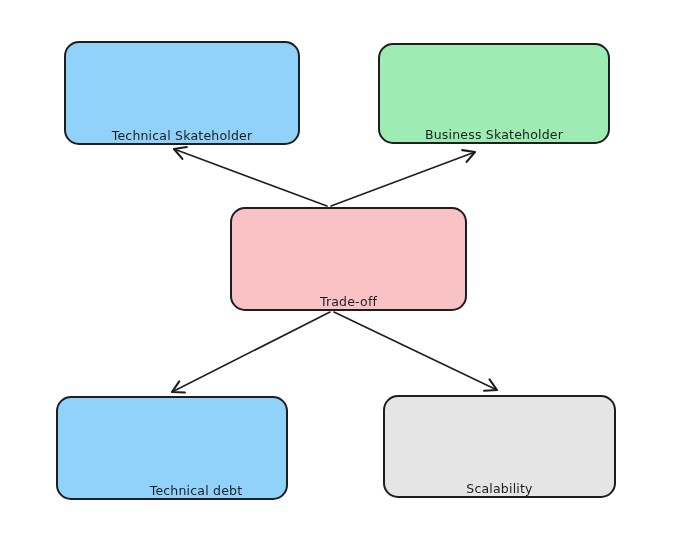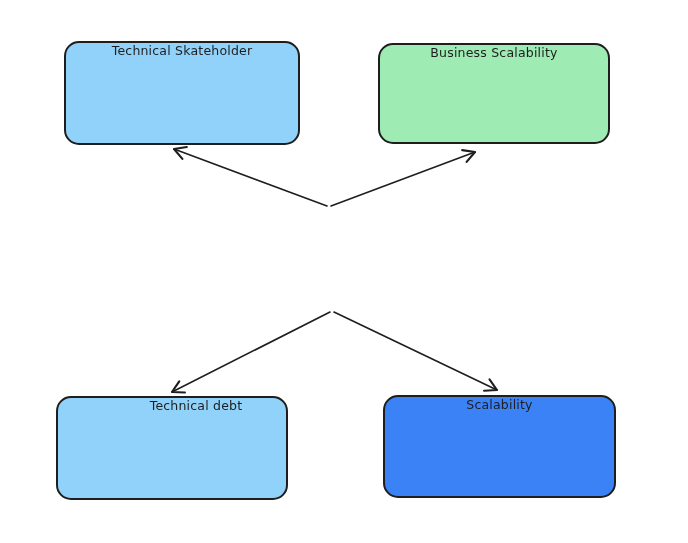--- a/index.html
+++ b/index.html
@@ -21,21 +21,21 @@
     top: 0;
     width: 688px;
     height: 543px;
     pointer-events: none;
   }
   .node {
     position: absolute;
     border: 2px solid #1e1e1e;
     border-radius: 15px;
     display: flex;
-    align-items: flex-start;
+    align-items: flex-end;
     justify-content: center;
     box-sizing: border-box;
     cursor: pointer;
   }
   .node-label {
     font-size: 12.5px;
     color: #1e1e1e;
     letter-spacing: 0.2px;
     white-space: nowrap;
     text-align: center;
@@ -61,25 +61,28 @@
     <path d="M 331 206 L 475 152" fill="none" stroke="#1e1e1e" stroke-width="1.6" stroke-linecap="round" marker-end="url(#arrowhead)"></path>
     <path d="M 330 312 L 172 392" fill="none" stroke="#1e1e1e" stroke-width="1.6" stroke-linecap="round" marker-end="url(#arrowhead)"></path>
     <path d="M 334 312 L 497 390" fill="none" stroke="#1e1e1e" stroke-width="1.6" stroke-linecap="round" marker-end="url(#arrowhead)"></path>
   </svg>
 
   <div class="node" id="node-technical-stakeholder" style="background-color: rgb(144, 210, 249);">
     <span class="node-label">Technical Skateholder</span>
   </div>
 
   <div class="node" id="node-business-stakeholder" style="background-color: rgb(158, 235, 180);">
-    <span class="node-label">Business Scalability</span>
+    <span class="node-label">Business Skateholder</span>
   </div>
 
+  <div class="node" id="node-trade-off" style="background-color: rgb(249, 195, 197);">
+    <span class="node-label">Trade-off</span>
+  </div>
 
   <div class="node" id="node-technical-debt" style="background-color: rgb(144, 210, 249);">
     <span class="node-label">Technical debt</span>
   </div>
 
-  <div class="node" id="node-scalability" style="background-color: #3b82f6;">
+  <div class="node" id="node-scalability" style="background-color: #e5e5e5;">
     <span class="node-label">Scalability</span>
   </div>
 
 </div>
 
 </body></html>

